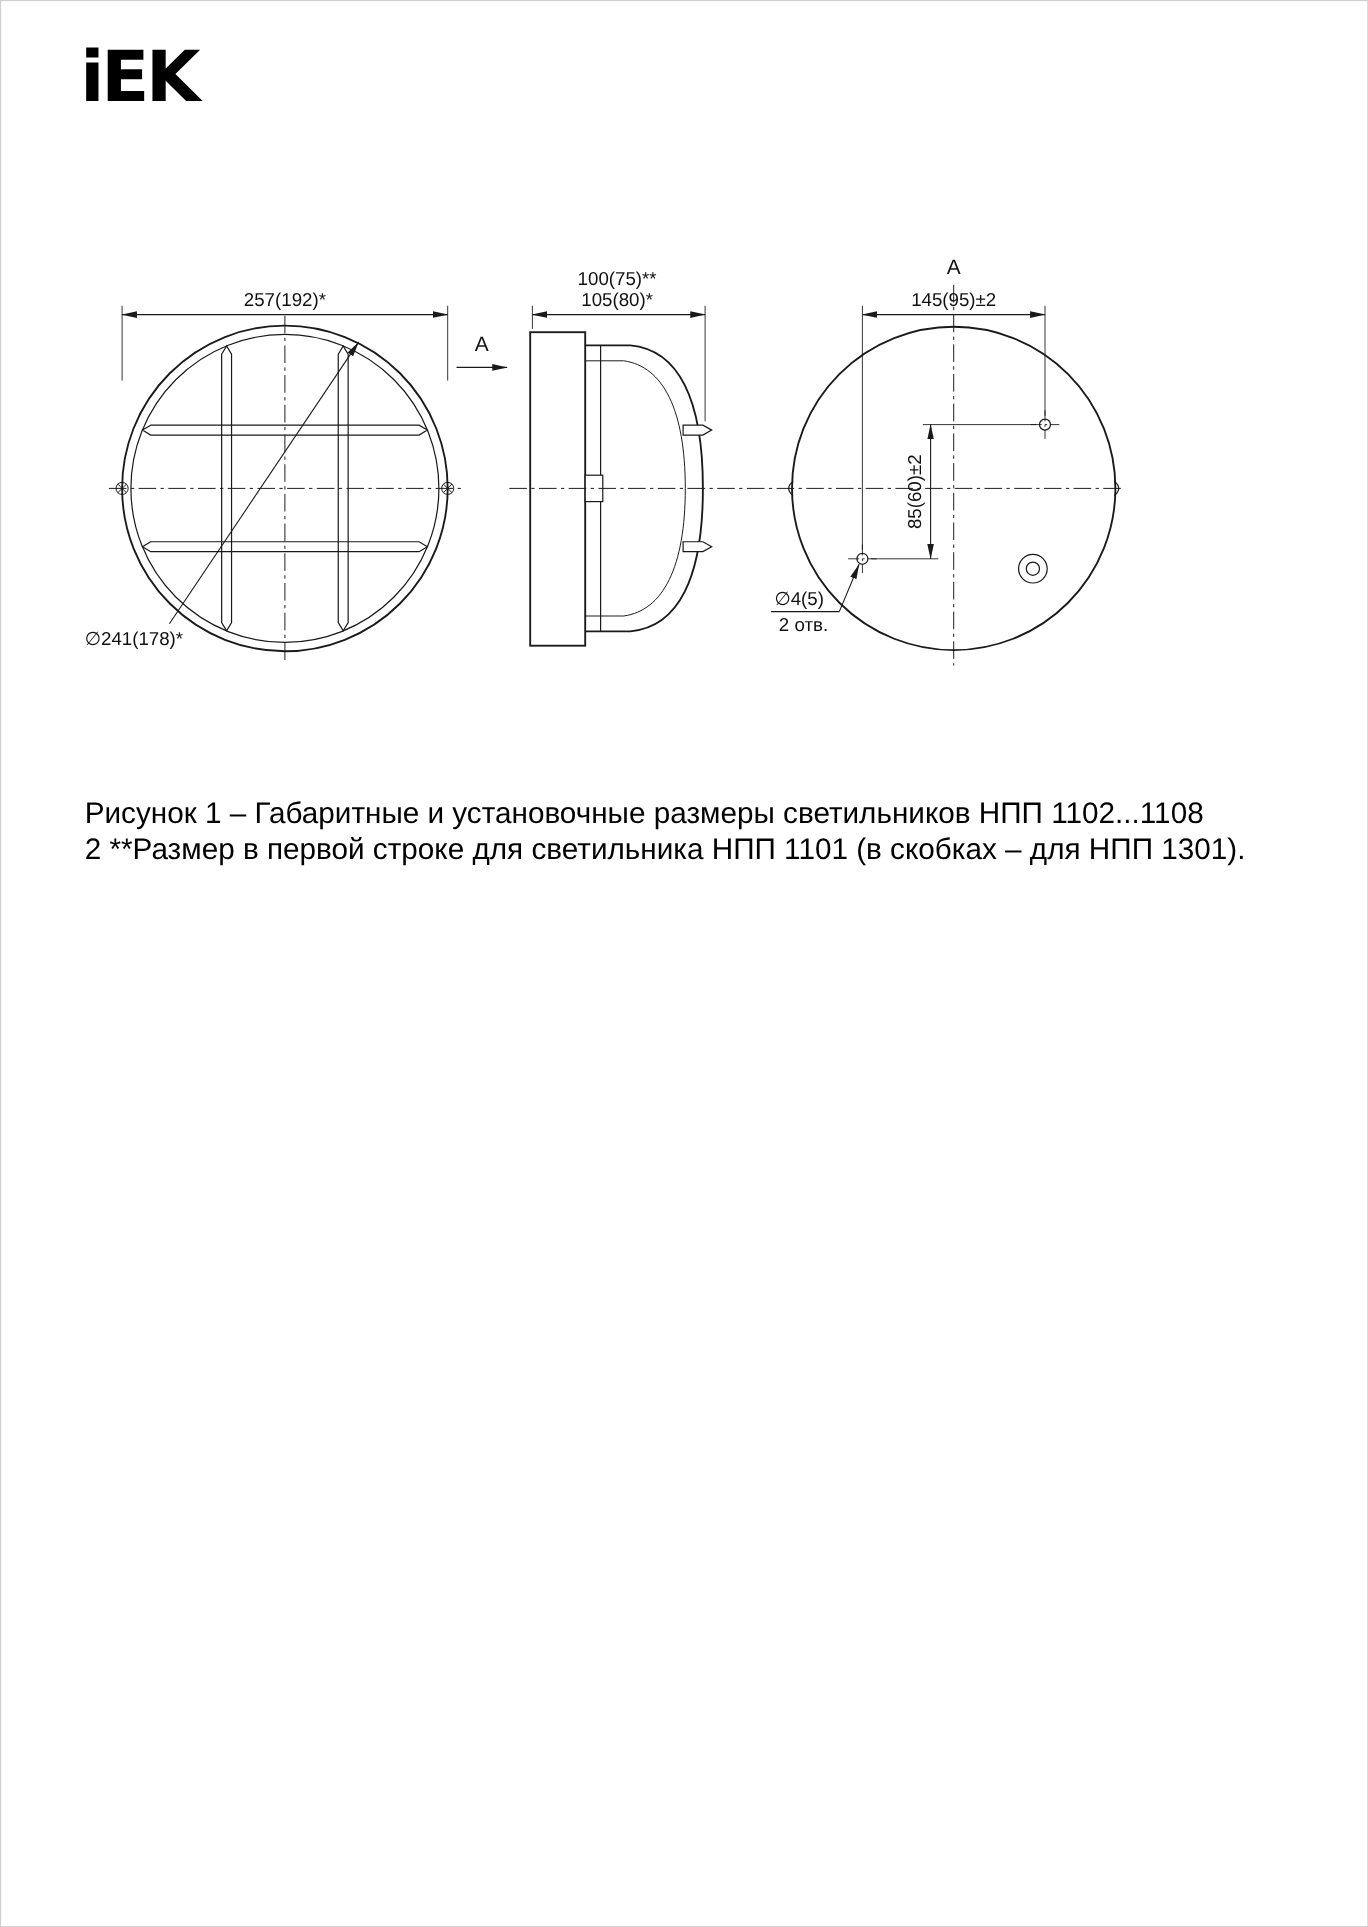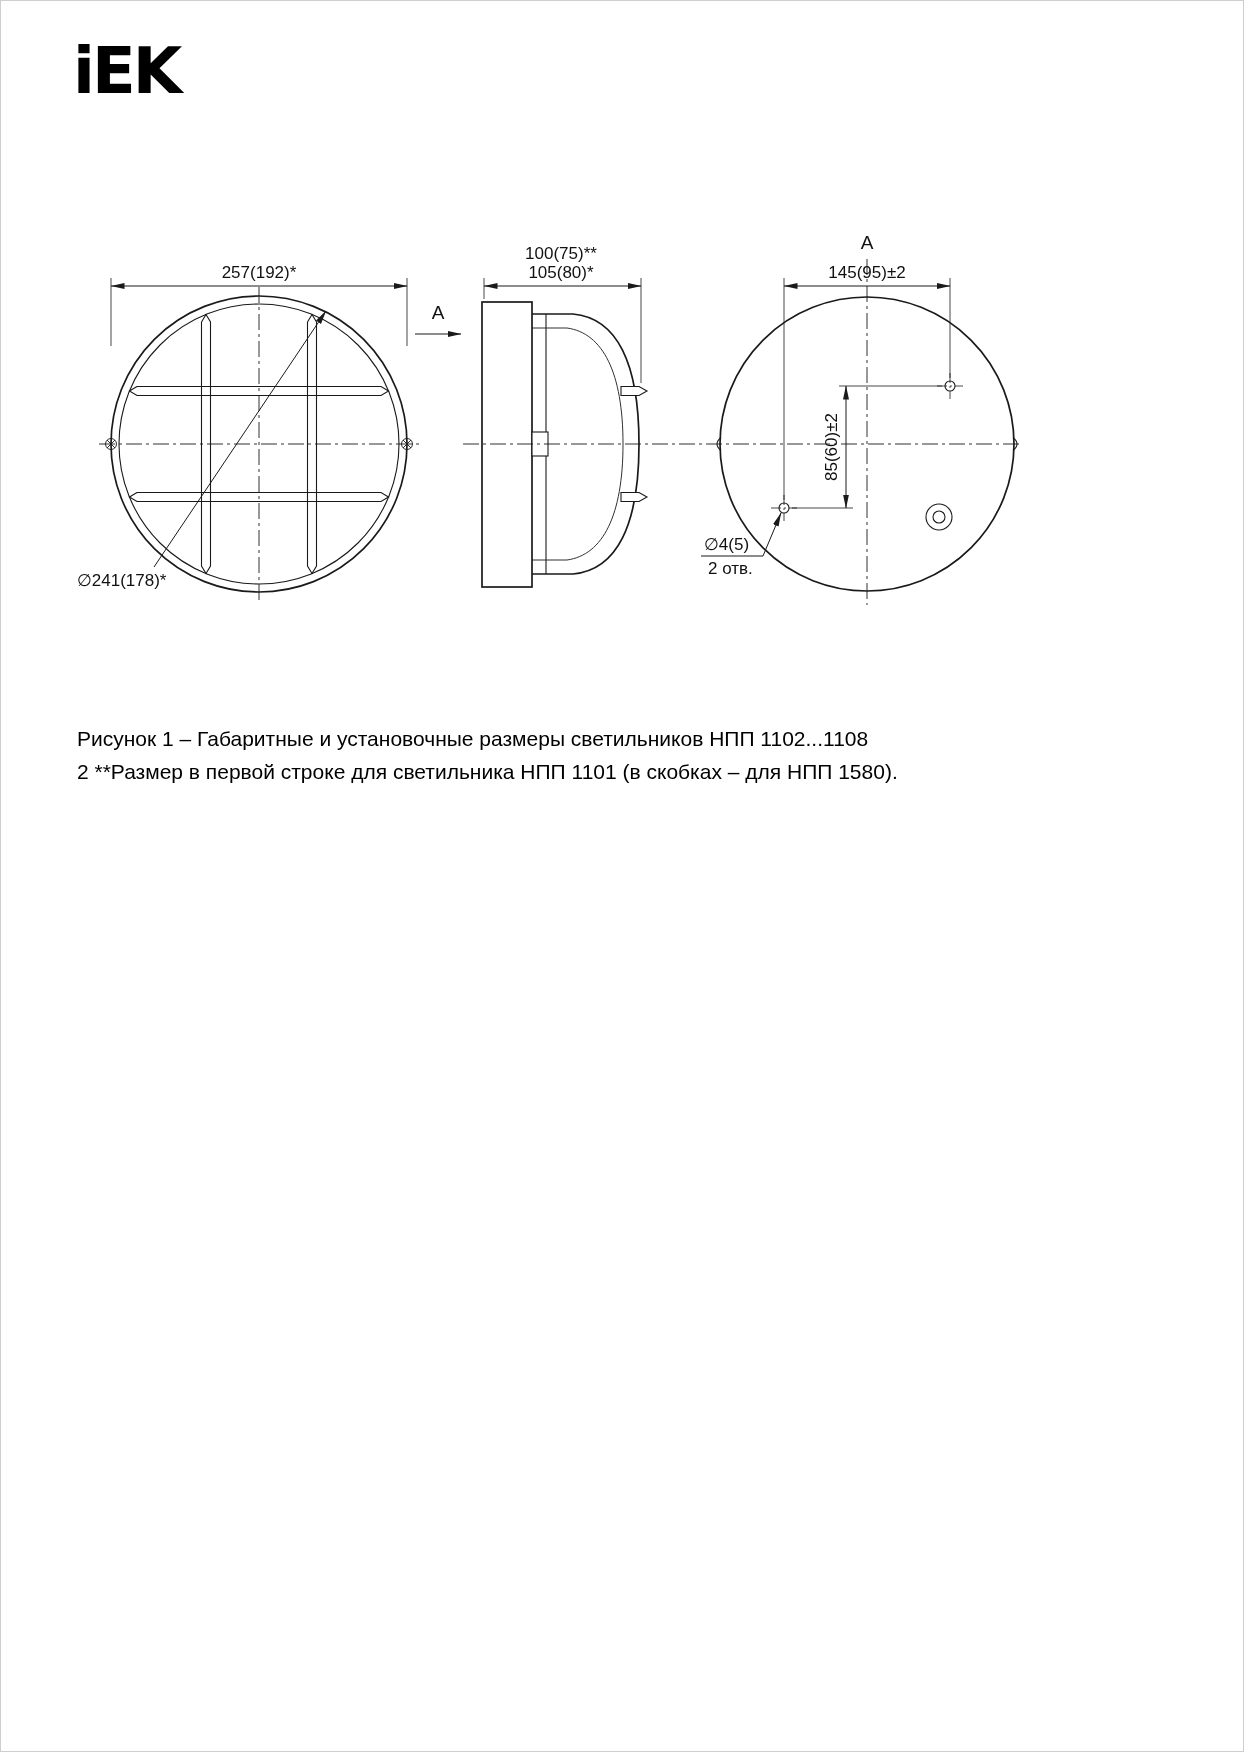--- a/index.html
+++ b/index.html
@@ -33,21 +33,21 @@
   .lbl { font-size:19px; }
   .outline { fill:none; stroke:#1a1a1a; stroke-width:1.7; }
   .thin2   { fill:none; stroke:#1a1a1a; stroke-width:1.1; }
   .thin    { fill:none; stroke:#1a1a1a; stroke-width:0.9; }
   .dim     { fill:none; stroke:#1a1a1a; stroke-width:1; }
   .ext     { fill:none; stroke:#1a1a1a; stroke-width:0.8; }
   .cl      { fill:none; stroke:#1a1a1a; stroke-width:0.9; stroke-dasharray:16 4 3 4; }
   .clt     { fill:none; stroke:#1a1a1a; stroke-width:0.8; stroke-dasharray:10 3 2 3; }
   .whitefill { fill:#ffffff; stroke:#1a1a1a; stroke-width:1.1; }
   .caption { position:absolute; left:76px; top:722px; width:1100px; }
-  .cap-line { margin:0; font-size:21px; line-height:32.5px; color:#000; }
+  .cap-line { margin:0; font-size:27px; line-height:32.5px; color:#000; }
 </style>
 </head>
 <body>
 
 <div class="page">
 
   <div class="logo">iEK</div>
 
   <svg class="drawing" width="1244" height="880" viewBox="0 0 1244 880">
     <defs>
@@ -162,16 +162,16 @@
         <line class="dim" x1="762" y1="555" x2="780" y2="512" marker-end="url(#arr)"></line>
         <line class="thin2" x1="700" y1="555" x2="762" y2="555"></line>
         <text class="dimtext" x="703" y="549">∅4(5)</text>
         <text class="dimtext" x="707" y="573">2 отв.</text>
       </g>
     </g>
   </svg>
 
   <div class="caption">
     <p class="cap-line">Рисунок 1 – Габаритные и установочные размеры светильников НПП 1102...1108</p>
-    <p class="cap-line">2 **Размер в первой строке для светильника НПП 1101 (в скобках – для НПП 1580).</p>
+    <p class="cap-line">2 **Размер в первой строке для светильника НПП 1101 (в скобках – для НПП 1301).</p>
   </div>
 
 </div>
 
 </body></html>

